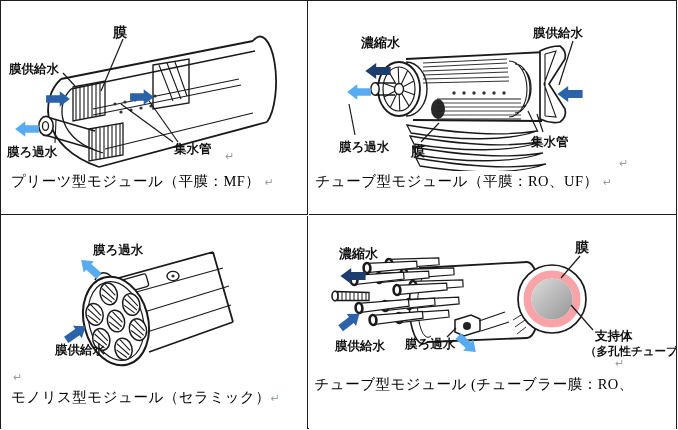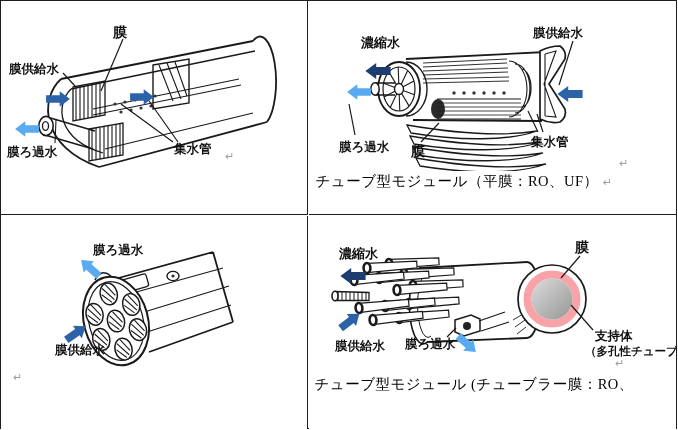--- a/index.html
+++ b/index.html
@@ -95,20 +95,21 @@
         <use href="#arrow" transform="translate(57,98) scale(0.85)" fill="#2b62a8"></use>
         <use href="#arrow" transform="translate(141,96) scale(0.85)" fill="#2b62a8"></use>
         <use href="#arrow" transform="translate(26,128) rotate(180) scale(0.85)" fill="#58abf0"></use>
 
         <text class="lbl" x="112" y="36" font-size="14">膜</text>
         <text class="lbl" x="8" y="72" font-size="12.5">膜供給水</text>
         <text class="lbl" x="6" y="155" font-size="12.5">膜ろ過水</text>
         <text class="lbl" x="173" y="152" font-size="12.5">集水管</text>
         <text class="ret" x="224" y="159">↵</text>
       </svg>
+      <div class="caption" id="cap-tl"><span>プリーツ型モジュール（平膜：MF）</span> <span class="ret">↵</span></div>
     </div>
 
     <div class="cell" id="cell-tr">
       <svg width="367" height="170" viewBox="0 0 367 170">
 
         <path class="stroke" stroke-width="1.8" d="M 97,58 L 237,51 M 104,119 L 233,120"></path>
 
         <path class="stroke" stroke-width="0.9" d="M 114,62 L 198,58 M 114,66 L 198,62 M 114,70 L 199,67 M 114,74 L 199,71 M 114,78 L 200,76 M 114,82 L 200,80"></path>
 
         <g fill="#333">
@@ -191,20 +192,21 @@
         </g>
         <path class="stroke" stroke-width="1.5" d="M 94,64 q 6,-12 16,-4"></path>
 
         <use href="#arrow" transform="translate(89,52) rotate(-138) scale(0.85)" fill="#58abf0"></use>
         <use href="#arrow" transform="translate(75,117) rotate(-35) scale(0.85)" fill="#2b62a8"></use>
 
         <text class="lbl" x="92" y="38" font-size="12.5">膜ろ過水</text>
         <text class="lbl" x="54" y="138" font-size="12.5">膜供給水</text>
         <text class="ret" x="12" y="165">↵</text>
       </svg>
+      <div class="caption" id="cap-bl"><span>モノリス型モジュール（セラミック）</span><span class="ret">↵</span></div>
     </div>
 
     <div class="cell" id="cell-br">
       <svg width="367" height="152" viewBox="0 0 367 152">
 
         <g>
           <path class="stroke" stroke-width="1.8" d="M 110,52 L 218,46"></path>
           <path class="stroke" stroke-width="1.8" d="M 218,46 A 13 38 0 0 1 218,122"></path>
           <path class="stroke" stroke-width="1.8" d="M 218,122 L 118,126"></path>
           <path class="stroke" stroke-width="1.6" d="M 110,52 A 13 37 0 0 0 118,126"></path>

